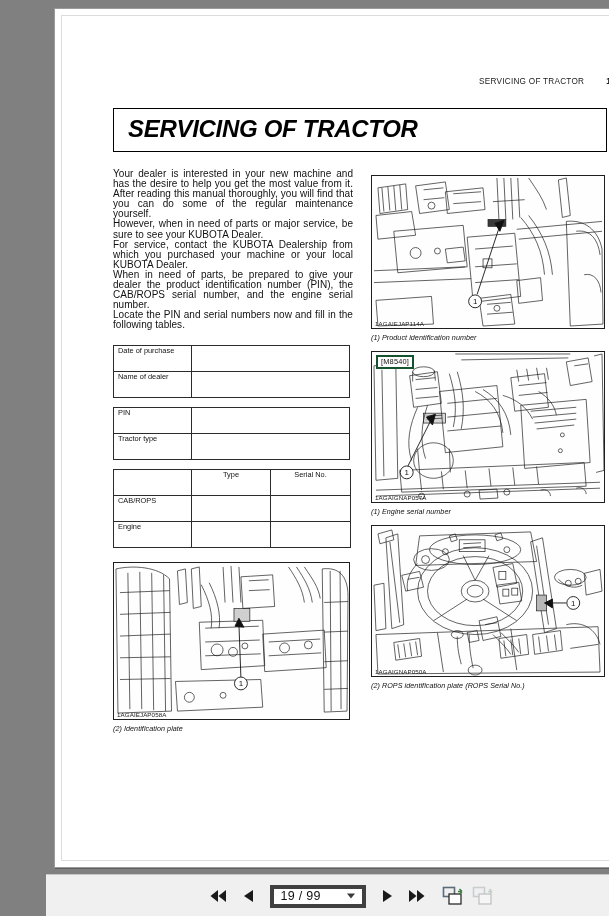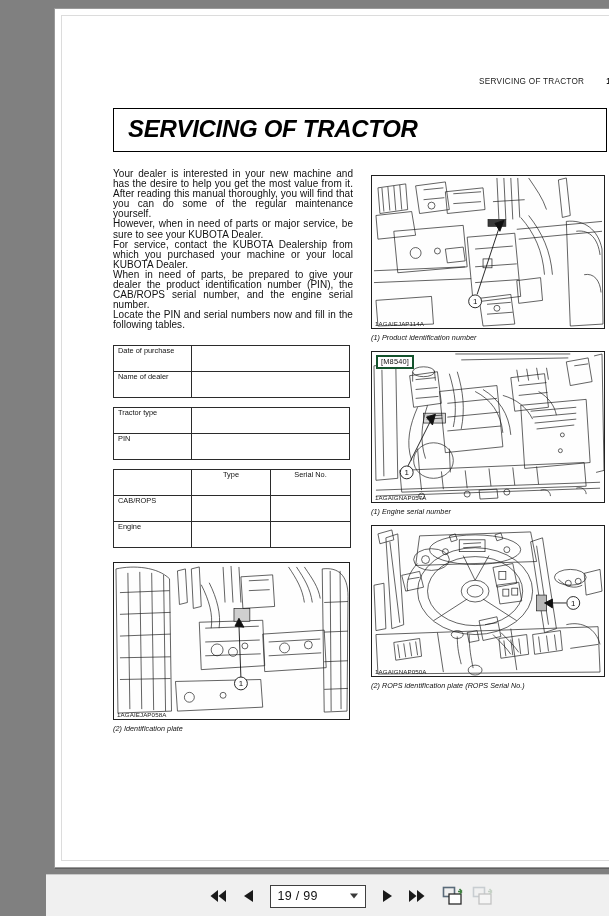--- a/index.html
+++ b/index.html
@@ -170,21 +170,21 @@
     cursor: pointer;
     padding: 0;
   }
   .tb-btn svg { display: block; }
   .tb-gap { width: 6px; height: 1px; }
 
   #page-combo {
     position: relative;
     width: 96px; height: 23px;
     background: #fff;
-    border: 1px solid #404040;
+    border: 4px solid #404040;
     display: flex;
     align-items: center;
     margin: 0 6px;
   }
   #page-combo .val {
     font-size: 12.5px;
     color: #111;
     padding-left: 7px;
     letter-spacing: 0.3px;
     white-space: nowrap;
@@ -233,25 +233,25 @@
           <tr>
             <td class="lab">Name of dealer</td>
             <td colspan="2"></td>
           </tr>
         </tbody>
       </table>
 
       <table class="tbl" id="tbl-2">
         <tbody>
           <tr>
-            <td class="lab">Tractor type</td>
+            <td class="lab">PIN</td>
             <td colspan="2"></td>
           </tr>
           <tr>
-            <td class="lab">PIN</td>
+            <td class="lab">Tractor type</td>
             <td colspan="2"></td>
           </tr>
         </tbody>
       </table>
 
       <table class="tbl" id="tbl-3">
         <thead>
           <tr>
             <th class="lab"></th>
             <th class="c2 ctr">Type</th>

